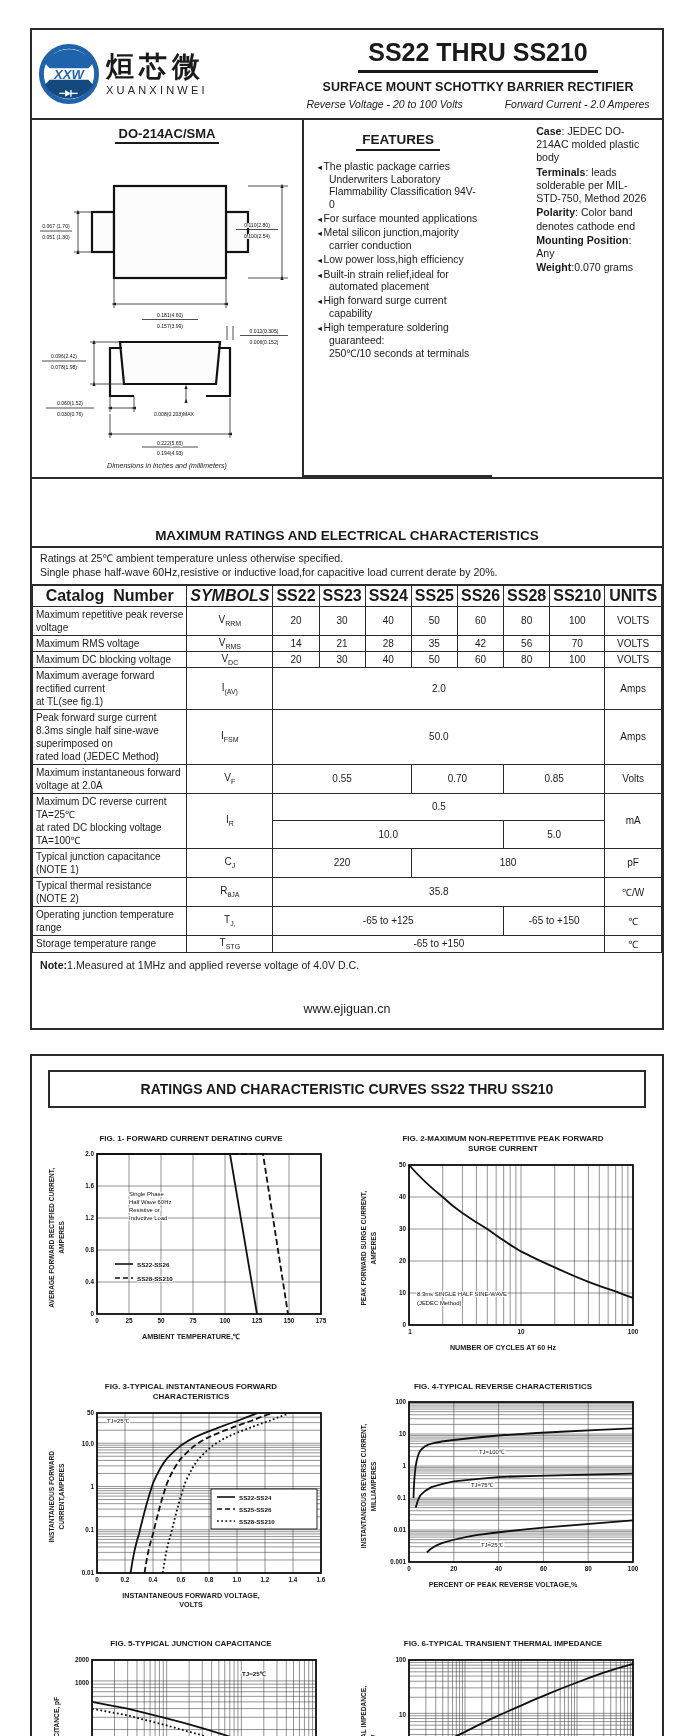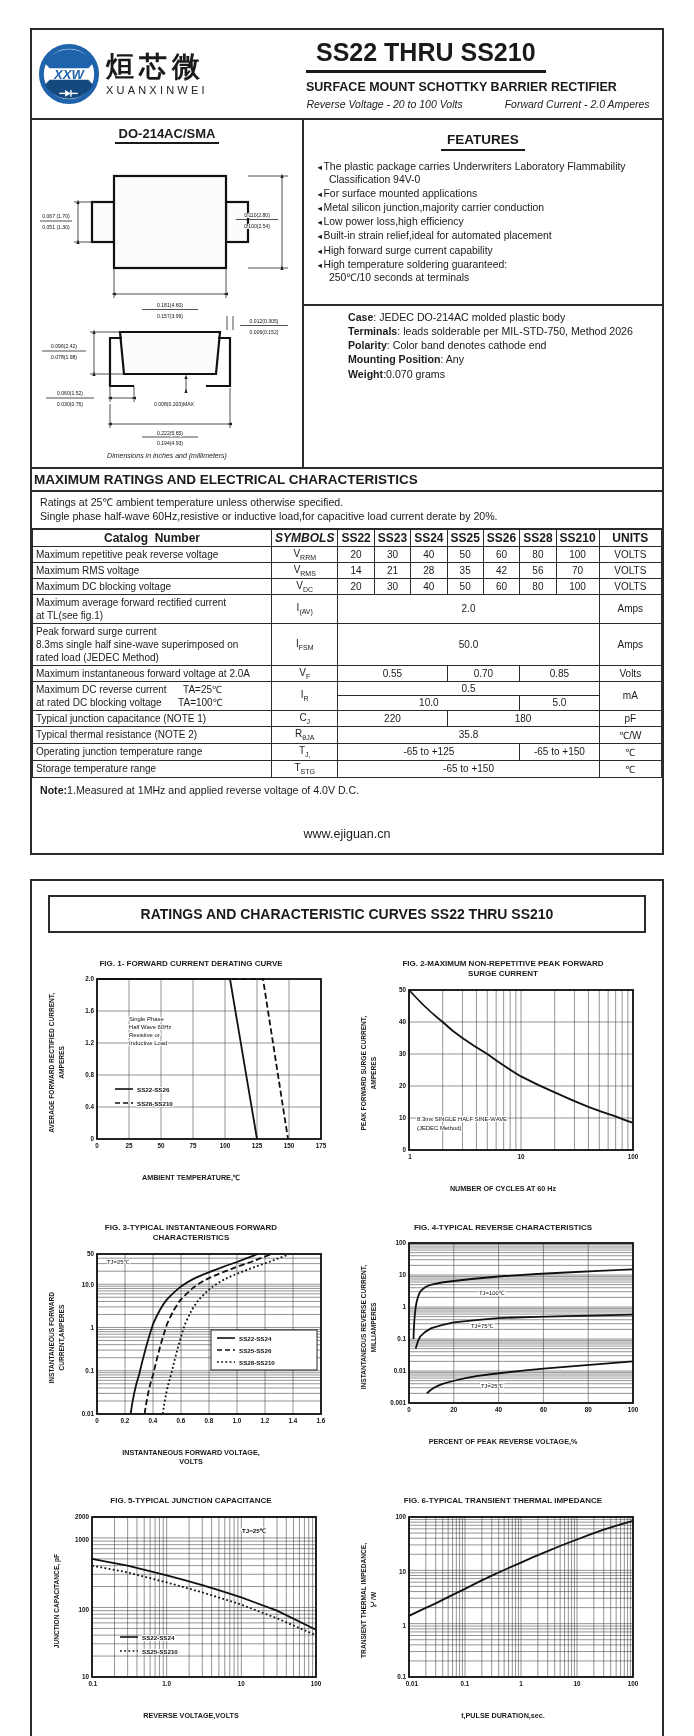--- a/index.html
+++ b/index.html
@@ -7,64 +7,64 @@
   .page{width:630px;margin:0 auto;border:2px solid #2b2b2b;background:#fff;}
   .p1{margin-top:28px;}
   .p2{margin-top:24px;margin-bottom:34px;}
 
   
   .p1-header{display:flex;align-items:center;border-bottom:2px solid #2b2b2b;padding:8px 6px;}
   .logo-wrap{display:flex;align-items:center;width:268px;flex:none;}
   .brand-col{margin-left:6px;}
   .brand-cn{font-size:28px;font-weight:bold;letter-spacing:5px;line-height:1.05;}
   .brand-en{font-size:11px;font-weight:normal;letter-spacing:3.2px;color:#222;margin-top:2px;}
-  .head-right{flex:1;padding-right:6px;}
+  .head-right{flex:1;text-align:center;padding-right:6px;}
   .doc-title{display:inline-block;font-size:25px;font-weight:bold;border-bottom:3px solid #1a1a1a;padding:0 10px 3px;}
   .doc-sub{font-weight:bold;font-size:12.5px;margin-top:7px;}
   .doc-tagline{font-style:italic;font-size:10.5px;margin-top:4px;display:flex;justify-content:center;gap:42px;}
 
   
   .p1-mid{display:flex;border-bottom:2px solid #2b2b2b;}
   .pkg{width:270px;flex:none;border-right:2px solid #2b2b2b;display:flex;flex-direction:column;align-items:center;padding:6px 0 4px;}
-  .pkg-title{display:inline-block;font-weight:bold;font-size:13px;border-bottom:2px solid #1a1a1a;padding:0 4px 1px;margin-bottom:2px;}
+  .pkg-title{display:inline-block;font-weight:bold;font-size:13px;border-bottom:2px solid #1a1a1a;padding:0 4px 1px;margin-bottom:12px;}
   .pkg-note{margin-top:auto;font-style:italic;font-size:7px;padding:6px 0 4px;}
-  .fm{flex:1;display:flex;flex-direction:column;}
+  .fm{flex:1;display:flex;flex-direction:row;}
   .features{border-bottom:2px solid #2b2b2b;padding:6px 12px 18px 12px;}
   .box-head-wrap{text-align:center;margin:4px 0 10px;}
   .box-head{display:inline-block;font-weight:bold;font-size:13.5px;border-bottom:2px solid #1a1a1a;padding:0 6px 2px;}
   .feat{font-size:10.4px;line-height:1.22;margin:1.5px 0;padding-left:13px;text-indent:-13px;white-space:pre-line;}
   .feat::before{content:"◄ ";font-size:7.5px;letter-spacing:-1px;}
   .mech{padding:4px 10px 10px 44px;font-size:10.6px;line-height:1.25;}
   .mech-line{margin:1px 0;max-width:300px;}
   .mech-line .b{font-weight:bold;}
 
   
-  .band{border-bottom:2px solid #2b2b2b;font-weight:bold;font-size:13.5px;padding:3px 2px;}
+  .band{border-bottom:2px solid #2b2b2b;text-align:center;font-weight:bold;font-size:13.5px;padding:3px 2px;margin-top:46px;}
   .conds{font-size:10.6px;line-height:1.3;padding:4px 8px;white-space:pre-line;border-bottom:1.5px solid #2b2b2b;}
   table.ratings{width:100%;border-collapse:collapse;font-size:10px;}
   table.ratings th,table.ratings td{border:1.2px solid #2b2b2b;padding:1px 3px;}
-  table.ratings th{font-size:12px;}
+  table.ratings th{font-size:16px;}
   th.cat{text-align:center;font-weight:bold;font-size:11px;white-space:pre;}
   th.symh{font-style:italic;font-size:9px;font-weight:bold;}
   td.lbl{text-align:left;padding-left:6px;white-space:pre-wrap;line-height:1.3;}
   td.sym,td.val,td.unit{text-align:center;}
   td.sym sub{font-size:7px;}
   .notes{font-size:10.6px;padding:5px 8px 12px;line-height:1.35;}
   .notes .b{font-weight:bold;}
   .n2{padding-left:32px;}
   .site{text-align:center;font-size:12.5px;padding:18px 0 12px;}
 
   
   .band2{margin:14px 16px 10px;border:2px solid #2b2b2b;text-align:center;font-weight:bold;font-size:14px;padding:9px 0;}
   .charts{display:grid;grid-template-columns:1fr 1fr;row-gap:30px;column-gap:2px;padding:16px 4px 4px;}
   .fig{display:flex;flex-direction:column;align-items:center;}
   .fig-title{font-weight:bold;font-size:8px;line-height:1.3;text-align:center;white-space:pre-line;margin-bottom:2px;}
   .fig-body{display:flex;align-items:center;}
   .ylab{writing-mode:vertical-rl;transform:rotate(180deg);font-weight:bold;font-size:6.6px;line-height:1.5;text-align:center;white-space:pre-line;max-height:186px;}
-  .xlab{font-weight:bold;font-size:7.2px;text-align:center;white-space:pre-line;margin-top:18px;line-height:1.3;}
+  .xlab{font-weight:bold;font-size:7.2px;text-align:center;white-space:pre-line;margin-top:2px;line-height:1.3;}
   .site2{text-align:center;font-size:12.5px;padding:34px 0 14px;}
 
   
   .pframe{fill:none;stroke:#111;stroke-width:1.8;}
   .tk{font-size:6.3px;font-weight:bold;fill:#111;font-family:"Liberation Sans",sans-serif;}
   .ann{font-size:5.9px;fill:#111;paint-order:stroke;stroke:#fff;stroke-width:2.2px;font-family:"Liberation Sans",sans-serif;}
   .annb{font-size:6.2px;font-weight:bold;}
   .crv{fill:none;stroke:#111;stroke-width:1.8;}
   .crv.d{stroke-dasharray:6 3;}
   .crv.dot{stroke-dasharray:1.8 2.4;}

